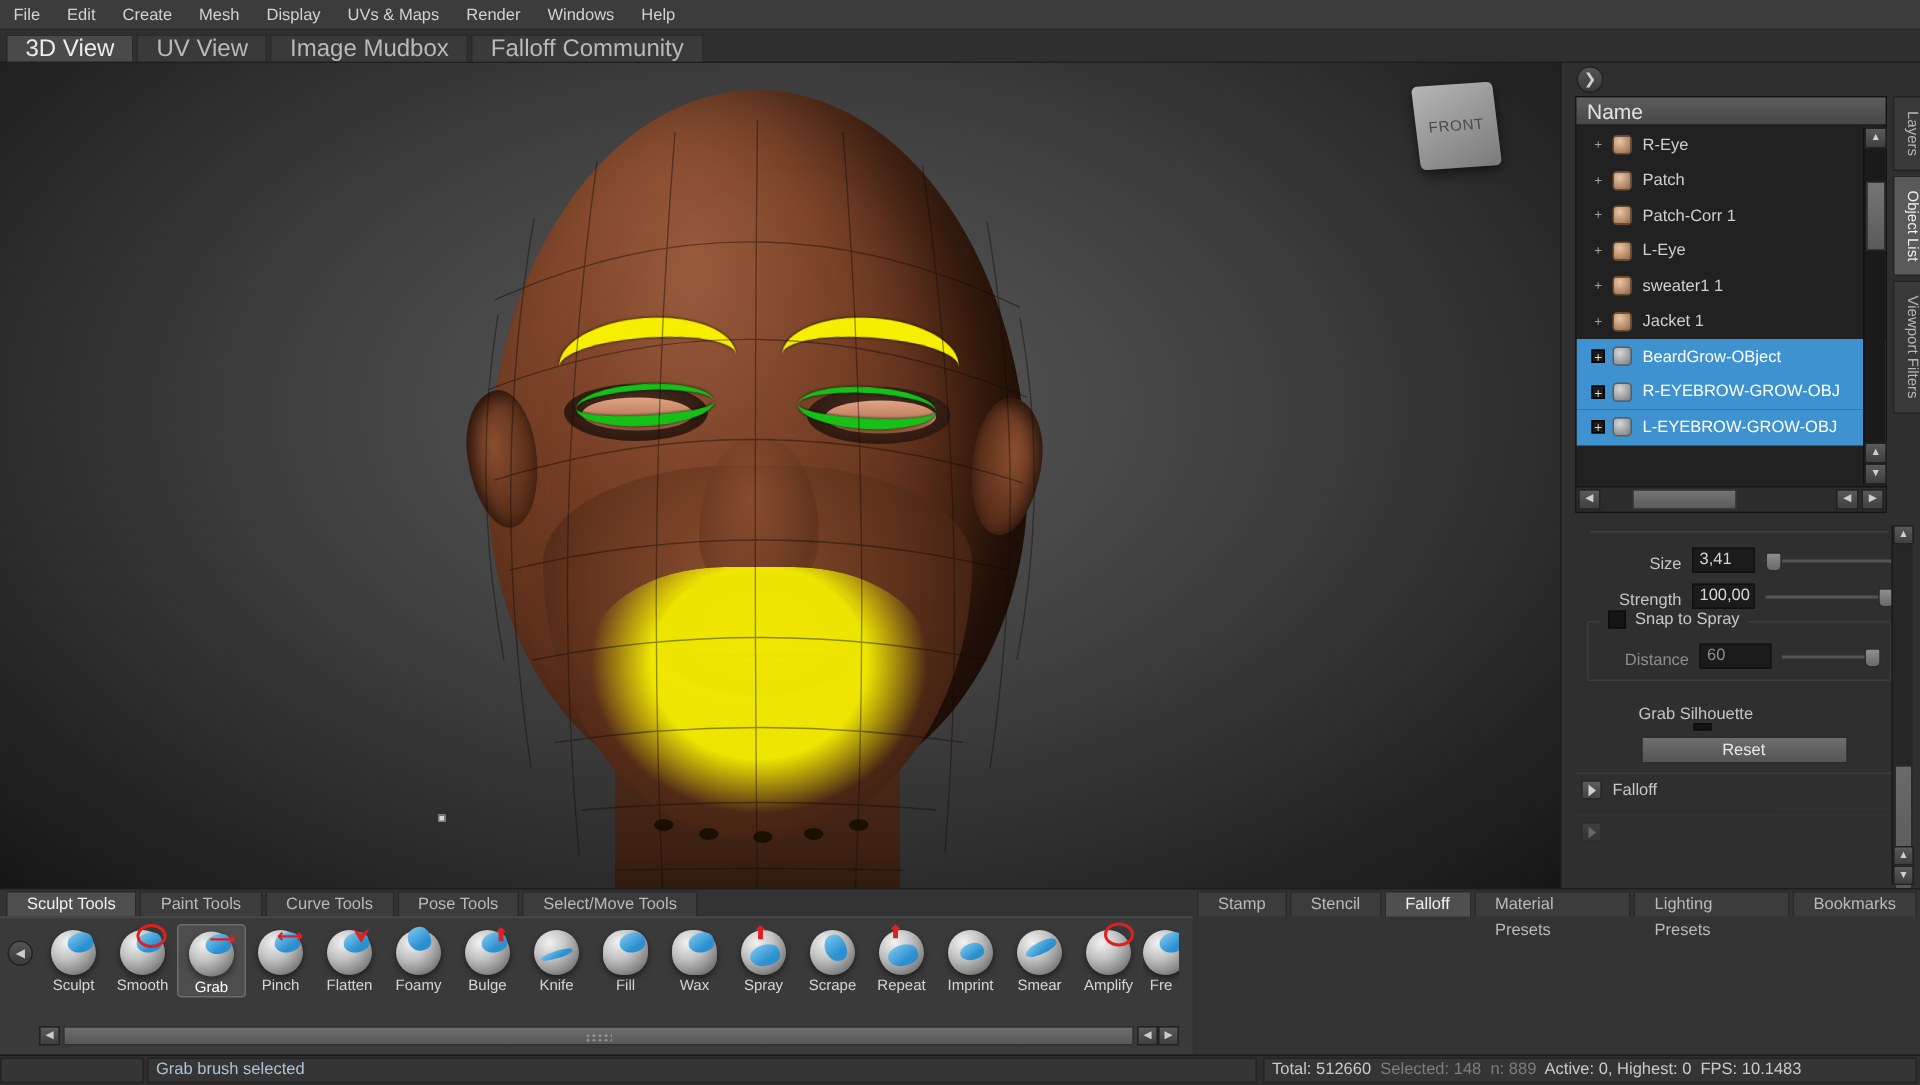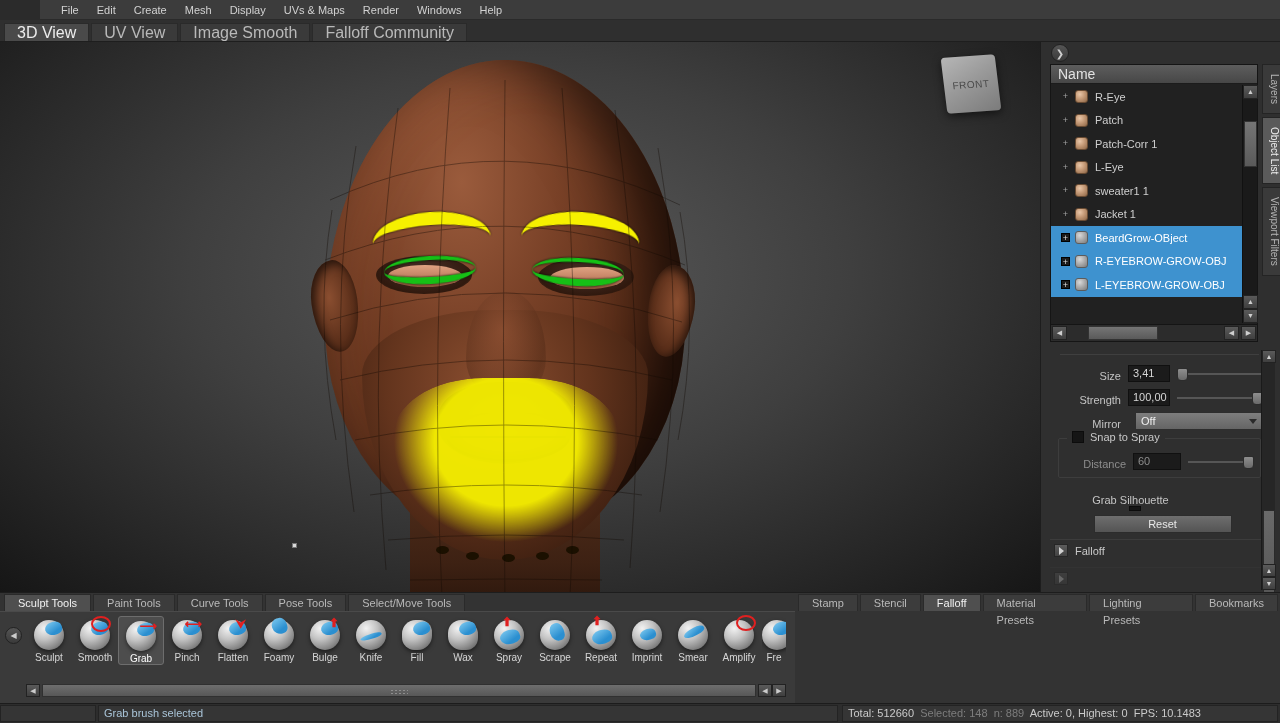--- a/index.html
+++ b/index.html
@@ -6,21 +6,21 @@
   html,body{ background:#2b2b2b; }
   body{
     width:1280px; height:723px; overflow:hidden;
     font-family:"Liberation Sans", sans-serif;
     font-size:11px; color:#c8c8c8;
     position:relative; user-select:none;
   }
   
   #menubar{
     height:20px; background:#3c3c3c; display:flex; align-items:center;
-    padding-left:12px; border-bottom:1px solid #2a2a2a;margin-left:40px;
+    padding-left:0; border-bottom:1px solid #2a2a2a;
   }
   #menubar .mi{ padding:2px 9px; font-size:11px; color:#d2d2d2; cursor:default; }
 
   
   #viewtabs{
     height:22px; background:#2f2f2f; display:flex; align-items:flex-end;
     padding-left:4px; border-bottom:1px solid #1e1e1e;
   }
   #viewtabs .vt{
     height:18px; line-height:18px; padding:0 12px; margin-right:2px;
@@ -333,21 +333,21 @@
   <div class="mi">Display</div>
   <div class="mi">UVs &amp; Maps</div>
   <div class="mi">Render</div>
   <div class="mi">Windows</div>
   <div class="mi">Help</div>
 </div>
 
 <div id="viewtabs">
   <div class="vt active">3D View</div>
   <div class="vt">UV View</div>
-  <div class="vt">Image Smooth</div>
+  <div class="vt">Image Mudbox</div>
   <div class="vt">Falloff Community</div>
 </div>
 
 <div id="main">
 
   <div id="viewport">
     <div class="head">
       <div class="neck"></div>
       <div class="skull"></div>
       <div class="jaw"></div>
@@ -496,27 +496,20 @@
 
       <div class="prow">
         <div class="plabel">Strength</div>
         <div class="pfield">100,00</div>
         <div class="pslider">
           <div class="ptrack"></div>
           <div class="phandle" style="left:75px;"></div>
         </div>
       </div>
 
-      <div class="prow">
-        <div class="plabel">Mirror</div>
-        <div class="pdropdown">
-          <span>Off</span>
-          <span class="caret"></span>
-        </div>
-      </div>
 
       <div class="group">
         <div class="glabel">
           <span class="cb"></span>
           <span>Snap to Spray</span>
         </div>
         <div class="prow" style="margin:6px 0 0;">
           <div class="plabel" style="width:70px;color:#8d8d8d;">Distance</div>
           <div class="pfield" style="color:#8d8d8d;width:48px;">60</div>
           <div class="pslider">

